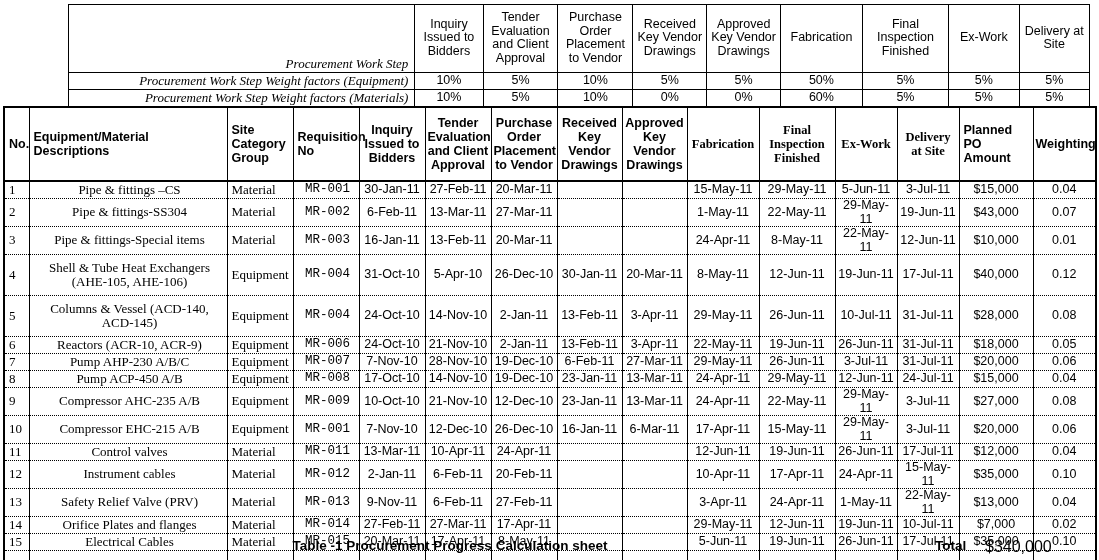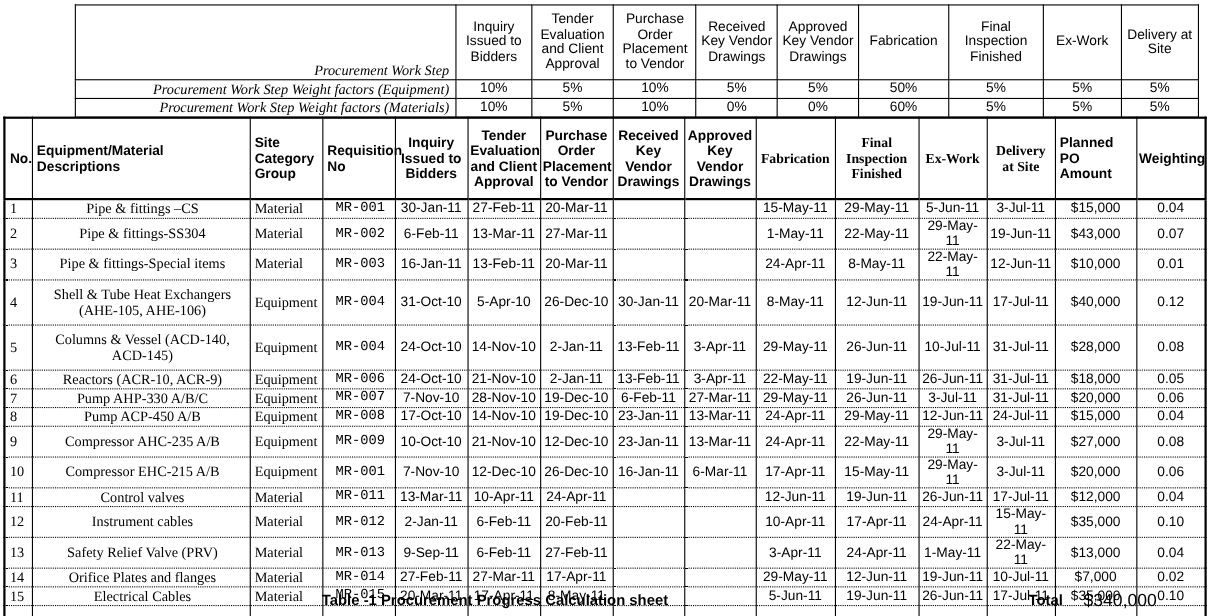--- a/index.html
+++ b/index.html
@@ -404,21 +404,21 @@
             <td class="c-date">19-Jun-11</td>
             <td class="c-date">26-Jun-11</td>
             <td class="c-date">31-Jul-11</td>
             <td class="c-amt">$18,000</td>
             <td class="c-wt">0.05</td>
           </tr>
           <tr>
             <td class="c-no">7</td>
             <td class="c-desc">
               <span class="desc-lines">
-                <span>Pump AHP-330 A/B/C</span>
+                <span>Pump AHP-230 A/B/C</span>
               </span>
             </td>
             <td class="c-wcg">Equipment</td>
             <td class="c-req">MR-007</td>
             <td class="c-date">7-Nov-10</td>
             <td class="c-date">28-Nov-10</td>
             <td class="c-date">19-Dec-10</td>
             <td class="c-date">6-Feb-11</td>
             <td class="c-date">27-Mar-11</td>
             <td class="c-date">29-May-11</td>
@@ -535,21 +535,21 @@
           </tr>
           <tr>
             <td class="c-no">13</td>
             <td class="c-desc">
               <span class="desc-lines">
                 <span>Safety Relief Valve (PRV)</span>
               </span>
             </td>
             <td class="c-wcg">Material</td>
             <td class="c-req">MR-013</td>
-            <td class="c-date">9-Sep-11</td>
+            <td class="c-date">9-Nov-11</td>
             <td class="c-date">6-Feb-11</td>
             <td class="c-date">27-Feb-11</td>
             <td class="c-date"></td>
             <td class="c-date"></td>
             <td class="c-date">3-Apr-11</td>
             <td class="c-date">24-Apr-11</td>
             <td class="c-date">1-May-11</td>
             <td class="c-date">22-May-11</td>
             <td class="c-amt">$13,000</td>
             <td class="c-wt">0.04</td>

